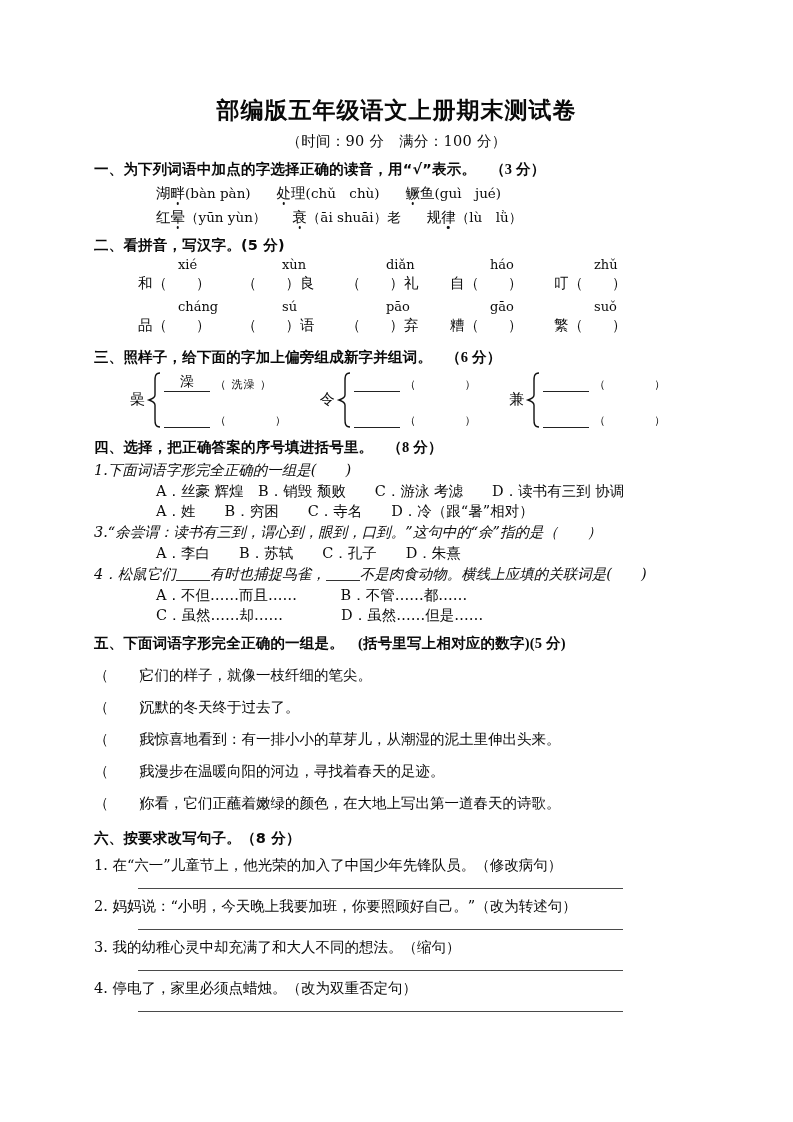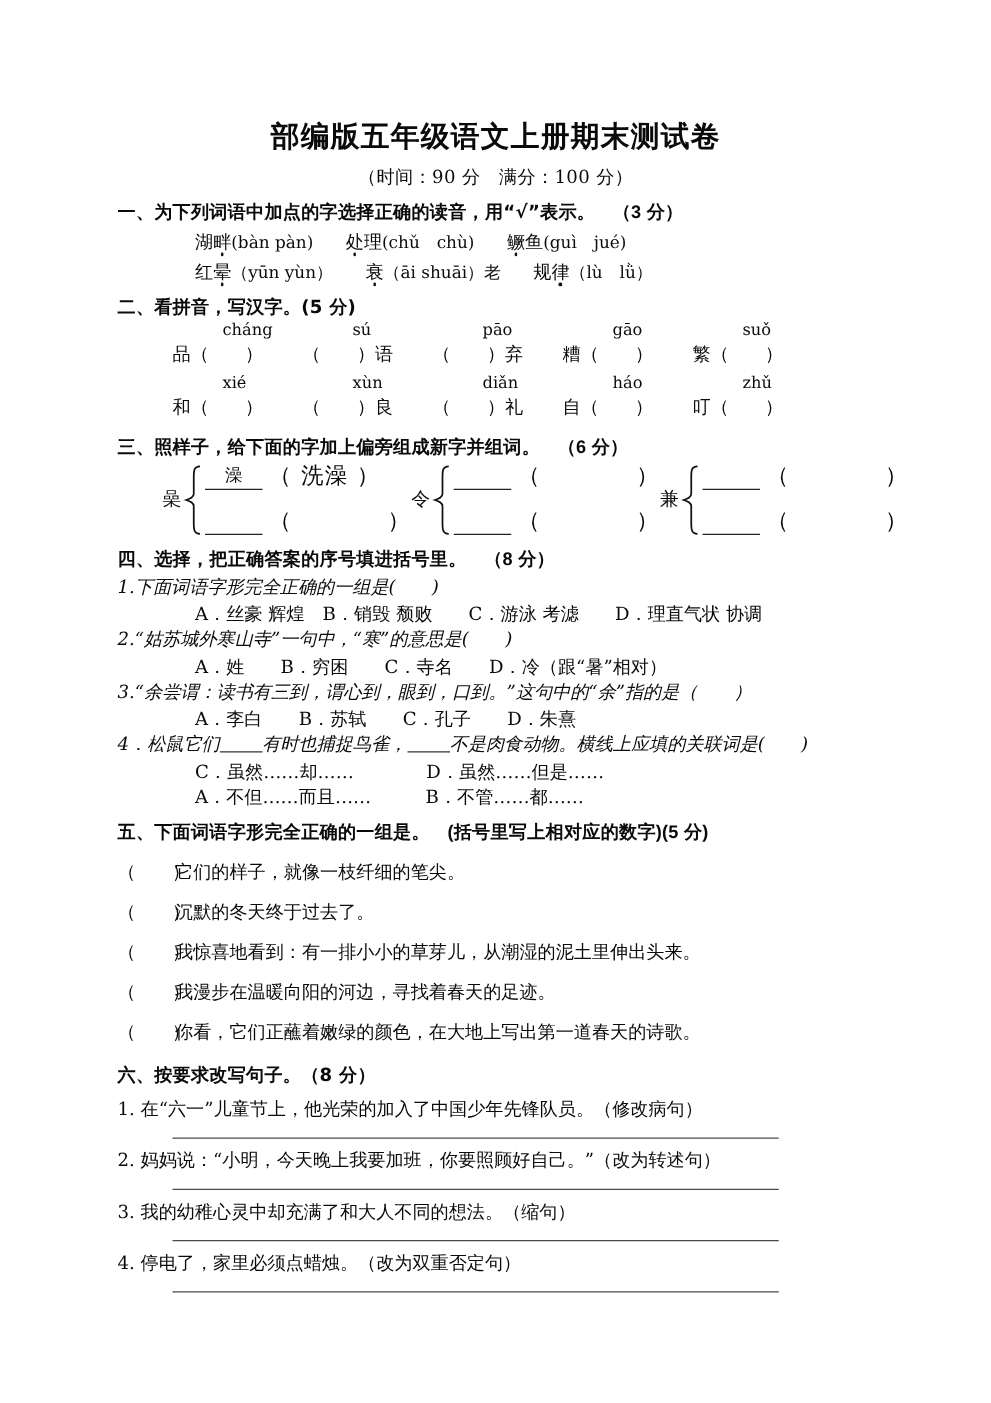--- a/index.html
+++ b/index.html
@@ -50,21 +50,21 @@
     font-family: "DejaVu Sans", sans-serif;
     font-weight: bold;
     font-size: 14.5px;
     margin-top: 9px;
     margin-bottom: 2px;
     letter-spacing: 0.2px;
     white-space: nowrap;
   }
   .sec-head .pts {
     font-weight: bold;
-    font-family: Liberation Sans, sans-serif;
+    font-family: Liberation Serif, serif;
     margin-left: 14px;
   }
   .line {
     font-size: 14.5px;
     line-height: 1.52;
     white-space: nowrap;
     font-style: italic;
   }
   
   .dotted {
@@ -163,21 +163,21 @@
     width: 46px;
     border-bottom: 1px solid #222;
     text-align: center;
     font-size: 14px;
     line-height: 17px;
     height: 18px;
   }
   .s3paren {
     display: inline-block;
     margin-left: 5px;
-    font-size: 18px;
+    font-size: 11px;
   }
   .s3word { letter-spacing: 1px; }
   
   .s5item {
     font-size: 14.5px;
     margin-top: 13px;
     white-space: nowrap;
   }
   .s5paren {
     display: inline-block;
@@ -223,33 +223,33 @@
     </div>
 
     <div class="s1row">
       <span class="s1item"><span>红</span><span class="dotted">晕</span><span></span><span class="py">（yūn yùn）</span></span><span class="s1gap"></span><span class="s1item"><span></span><span class="dotted">衰</span><span></span><span class="py">（āi shuāi）老</span></span><span class="s1gap"></span><span class="s1item"><span>规</span><span class="dotted">律</span><span></span><span class="py">（lù　lǜ）</span></span>
     </div>
 
     <div class="sec-head">二、看拼音，写汉字。(5 分)</div>
 
     <div class="s2block">
       <div class="s2pyrow">
+        <span class="s2pycell">xié</span><span class="s2pycell">xùn</span><span class="s2pycell">diǎn</span><span class="s2pycell">háo</span><span class="s2pycell">zhǔ</span>
+      </div>
+      <div class="s2charrow">
+        <span class="s2cell">和（　　）</span><span class="s2cell">（　　）良</span><span class="s2cell">（　　）礼</span><span class="s2cell">自（　　）</span><span class="s2cell">叮（　　）</span>
+      </div>
+    </div>
+
+    <div class="s2block">
+      <div class="s2pyrow">
         <span class="s2pycell">cháng</span><span class="s2pycell">sú</span><span class="s2pycell">pāo</span><span class="s2pycell">gāo</span><span class="s2pycell">suǒ</span>
       </div>
       <div class="s2charrow">
         <span class="s2cell">品（　　）</span><span class="s2cell">（　　）语</span><span class="s2cell">（　　）弃</span><span class="s2cell">糟（　　）</span><span class="s2cell">繁（　　）</span>
-      </div>
-    </div>
-
-    <div class="s2block">
-      <div class="s2pyrow">
-        <span class="s2pycell">xié</span><span class="s2pycell">xùn</span><span class="s2pycell">diǎn</span><span class="s2pycell">háo</span><span class="s2pycell">zhǔ</span>
-      </div>
-      <div class="s2charrow">
-        <span class="s2cell">和（　　）</span><span class="s2cell">（　　）良</span><span class="s2cell">（　　）礼</span><span class="s2cell">自（　　）</span><span class="s2cell">叮（　　）</span>
       </div>
     </div>
 
     <div class="sec-head">
       <span>三、照样子，给下面的字加上偏旁组成新字并组词。</span><span class="pts">（6 分）</span>
     </div>
 
     <div class="s3wrap">
 
       <div class="s3group">
@@ -309,31 +309,30 @@
         </span>
       </div>
 
     </div>
 
     <div class="sec-head">
       <span>四、选择，把正确答案的序号填进括号里。</span><span class="pts">（8 分）</span>
     </div>
 
     <div class="line">1.下面词语字形完全正确的一组是(　　)</div>
-    <div class="opts">A．丝豪 辉煌　B．销毁 颓败　　C．游泳 考滤　　D．理直气状 协调</div>
-
-    <div class="line">2.“姑苏城外寒山寺”一句中，“寒”的意思是(　　)</div>
+    <div class="opts">A．丝豪 辉煌　B．销毁 颓败　　C．游泳 考滤　　D．读书有三到 协调</div>
+
     <div class="opts">A．姓　　B．穷困　　C．寺名　　D．冷（跟“暑”相对）</div>
 
     <div class="line">3.“余尝谓：读书有三到，谓心到，眼到，口到。”这句中的“余”指的是（　　）</div>
     <div class="opts">A．李白　　B．苏轼　　C．孔子　　D．朱熹</div>
 
     <div class="line"><span>4．松鼠它们</span><span class="ul-blank"></span><span>有时也捕捉鸟雀，</span><span class="ul-blank"></span><span>不是肉食动物。横线上应填的关联词是(　　)</span></div>
+    <div class="opts">A．不但……而且……　　　B．不管……都……</div>
     <div class="opts">C．虽然……却……　　　　D．虽然……但是……</div>
-    <div class="opts">A．不但……而且……　　　B．不管……都……</div>
 
     <div class="sec-head">
       <span>五、下面词语字形完全正确的一组是。</span><span class="pts">(括号里写上相对应的数字)(5 分)</span>
     </div>
 
     <div class="s5item"><span class="s5paren">（　　）</span><span>它们的样子，就像一枝纤细的笔尖。</span></div>
     <div class="s5item"><span class="s5paren">（　　）</span><span>沉默的冬天终于过去了。</span></div>
     <div class="s5item"><span class="s5paren">（　　）</span><span>我惊喜地看到：有一排小小的草芽儿，从潮湿的泥土里伸出头来。</span></div>
     <div class="s5item"><span class="s5paren">（　　）</span><span>我漫步在温暖向阳的河边，寻找着春天的足迹。</span></div>
     <div class="s5item"><span class="s5paren">（　　）</span><span>你看，它们正蘸着嫩绿的颜色，在大地上写出第一道春天的诗歌。</span></div>

